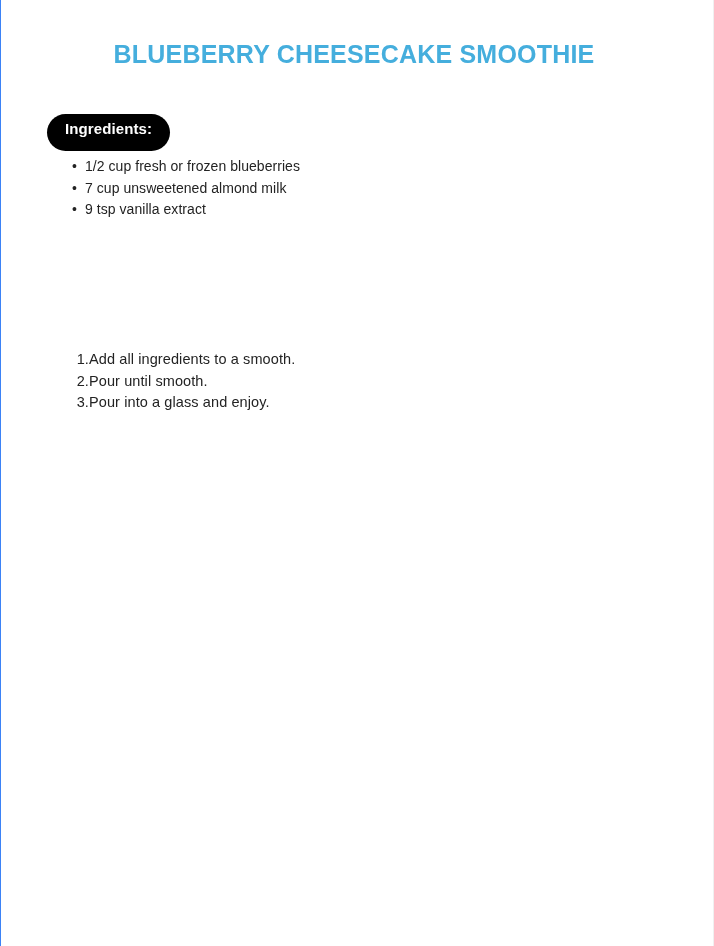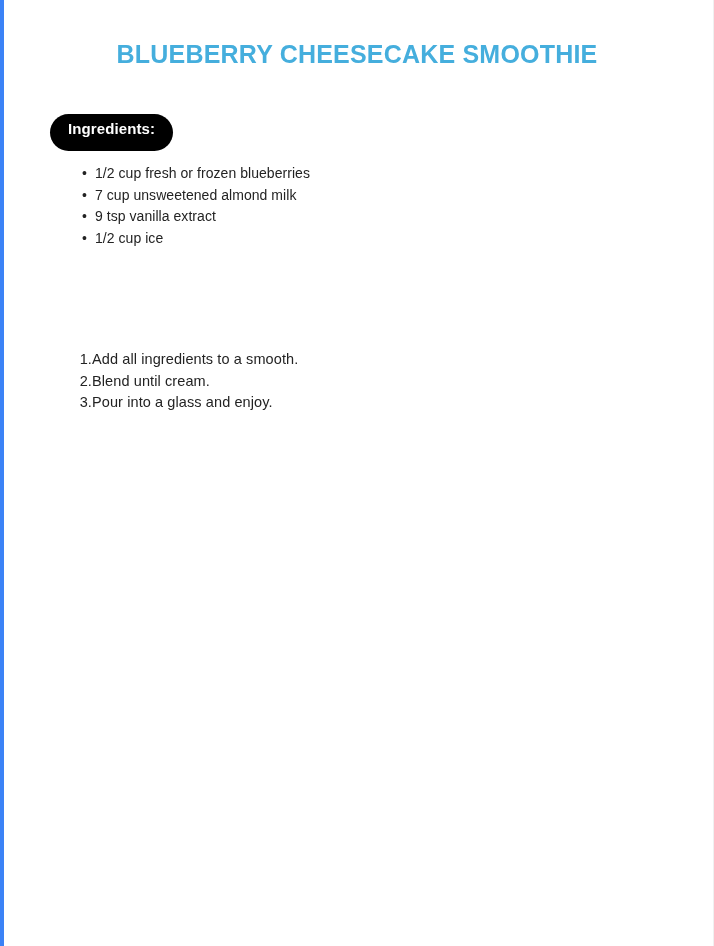--- a/index.html
+++ b/index.html
@@ -13,21 +13,21 @@
     font-family: "Liberation Sans", sans-serif;
     -webkit-font-smoothing: antialiased;
   }
 
   #recipe-page {
     position: relative;
     width: 714px;
     height: 946px;
     background: #ffffff;
     box-sizing: border-box;
-    border-left: 4px solid #3b82f6;
+    border-left: 1px solid #3b82f6;
     border-right: 1px solid #f0f0f0;
     overflow: hidden;
   }
 
   
   .recipe-title {
     position: absolute;
     left: 0;
     top: 22px;
     width: 706px;
@@ -58,21 +58,21 @@
     white-space: nowrap;
   }
   #badge-ingredients { left: 46px; top: 114px; }
   #badge-instructions { left: 46px; top: 302px; }
 
   
   .ingredients-list {
     position: absolute;
     left: 68px;
     top: 156px;
-    margin: 7px;
+    margin: 0;
     padding: 0 0 0 16px;
     list-style: none;
     width: 560px;
   }
   .ingredients-list li {
     position: relative;
     font-family: "Liberation Sans", sans-serif;
     font-size: 14px;
     color: #232323;
     line-height: 21.6px;
@@ -125,32 +125,31 @@
 <div id="recipe-page">
 
   <h1 class="recipe-title">BLUEBERRY CHEESECAKE SMOOTHIE</h1>
 
   <div class="section-badge" id="badge-ingredients">Ingredients:</div>
 
   <ul class="ingredients-list">
     <li><span>1/2 cup fresh or frozen blueberries</span></li>
     <li><span>7 cup unsweetened almond milk</span></li>
     <li><span>9 tsp vanilla extract</span></li>
-    <li><span>1/2 cup ice</span></li>
   </ul>
 
 
   <ol class="instructions-list">
     <li>
       <span class="step-num">1.</span>
       <span>Add all ingredients to a smooth.</span>
     </li>
     <li>
       <span class="step-num">2.</span>
-      <span>Blend until cream.</span>
+      <span>Pour until smooth.</span>
     </li>
     <li>
       <span class="step-num">3.</span>
       <span>Pour into a glass and enjoy.</span>
     </li>
   </ol>
 
 </div>
 
 </body></html>

